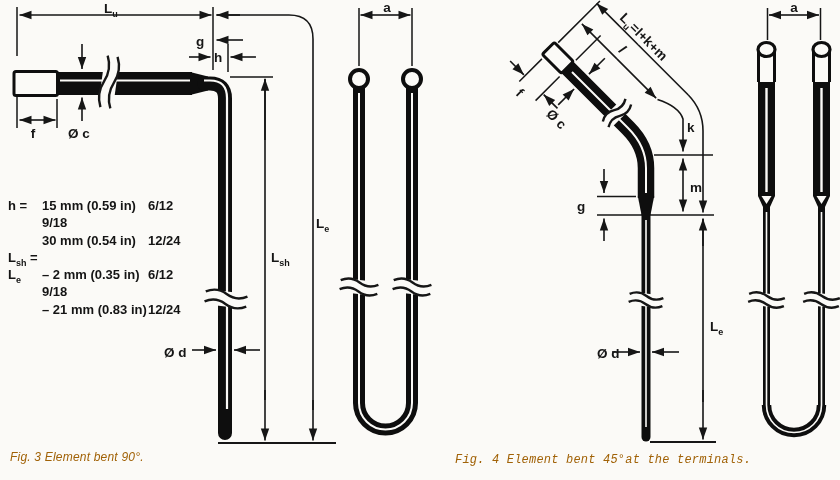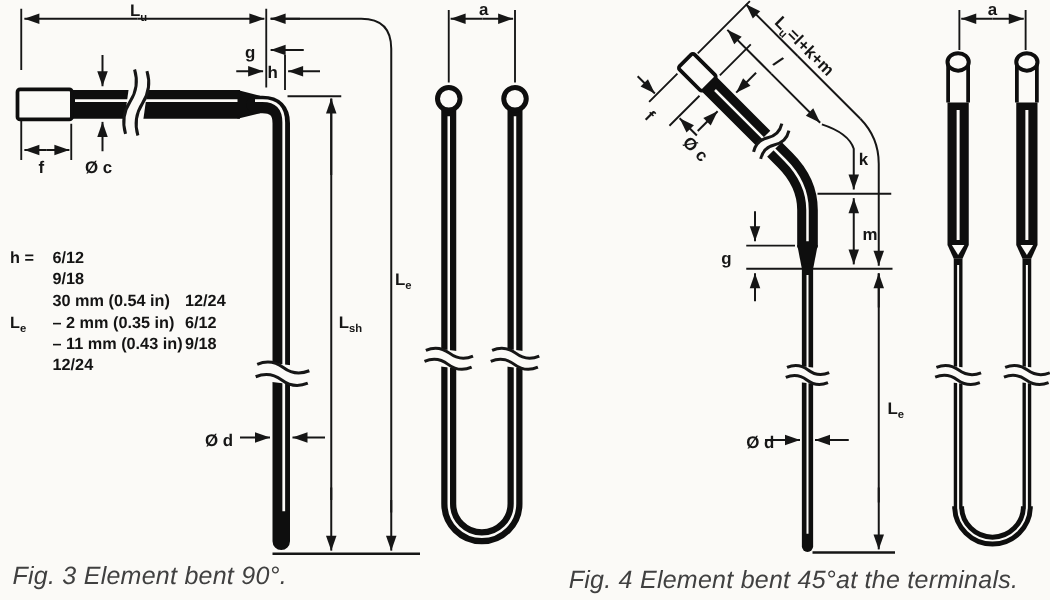--- a/index.html
+++ b/index.html
@@ -9,21 +9,21 @@
   svg text{font-family:"Liberation Sans",sans-serif;font-weight:bold;font-size:13.5px;fill:#161616;}
   svg .sub{font-size:9px;}
   svg .ital{font-style:italic;}
   .dimline{stroke:#161616;stroke-width:1.6;fill:none;}
   .extline{stroke:#161616;stroke-width:1.5;fill:none;}
   .rod{stroke:#0e0e0e;fill:none;}
   .corewhite{stroke:#fbfaf7;fill:none;}
   .breakline{stroke:#161616;stroke-width:2.4;fill:none;}
   .bgfill{fill:#fbfaf7;}
   .ink{fill:#0e0e0e;}
-  .caption{position:absolute;font-style:italic;font-size:20px;color:#404040;letter-spacing:.2px;}
+  .caption{position:absolute;font-style:italic;font-size:12px;color:#a16207;letter-spacing:.2px;}
   .spec{position:absolute;left:8px;top:197px;font-weight:bold;font-size:13px;line-height:17.3px;color:#141414;}
   .spec-row{display:flex;height:17.3px;align-items:baseline;white-space:pre;}
   .spec-pre{width:34px;flex:none;}
   .spec-body{width:106px;flex:none;}
   .spec sub{font-size:9px;}
 </style>
 </head>
 <body>
 
 <div id="canvas">
@@ -230,42 +230,48 @@
       <rect x="-6.5" y="-16" width="13" height="32" class="bgfill"></rect>
       <path class="breakline" d="M-4 -18 q5 9 0 18 q-5 9 0 18"></path>
       <path class="breakline" d="M4 -18 q5 9 0 18 q-5 9 0 18"></path>
     </g>
   </g>
 </svg>
 
   <div class="spec">
     <div class="spec-row">
       <span class="spec-pre"><span>h</span><sub></sub><span> =</span></span>
+      <span class="spec-body">15 mm (0.59 in)</span>
       <span class="spec-size">6/12</span>
     </div>
     <div class="spec-row">
       <span class="spec-pre"><span></span><sub></sub><span></span></span>
       <span class="spec-size">9/18</span>
     </div>
     <div class="spec-row">
       <span class="spec-pre"><span></span><sub></sub><span></span></span>
       <span class="spec-body">30 mm (0.54 in)</span>
       <span class="spec-size">12/24</span>
+    </div>
+    <div class="spec-row">
+      <span class="spec-pre"><span>L</span><sub>sh</sub><span> =</span></span>
+      <span class="spec-body"></span>
+      <span class="spec-size"></span>
     </div>
     <div class="spec-row">
       <span class="spec-pre"><span>L</span><sub>e</sub><span></span></span>
       <span class="spec-body">– 2 mm (0.35 in)</span>
       <span class="spec-size">6/12</span>
     </div>
     <div class="spec-row">
       <span class="spec-pre"><span></span><sub></sub><span></span></span>
-      <span class="spec-body">– 11 mm (0.43 in)</span>
       <span class="spec-size">9/18</span>
     </div>
     <div class="spec-row">
       <span class="spec-pre"><span></span><sub></sub><span></span></span>
+      <span class="spec-body">– 21 mm (0.83 in)</span>
       <span class="spec-size">12/24</span>
     </div>
   </div>
 
   <div class="caption" style="left:10px;top:450px;">Fig. 3  Element bent 90°.</div>
-  <div class="caption" style="left:455px;top:453px;">Fig. 4  Element bent 45°at the terminals.</div>
+  <div class="caption" style="left:455px;top:453px;font-family:Liberation Mono, monospace;">Fig. 4  Element bent 45°at the terminals.</div>
 </div>
 
 </body></html>

